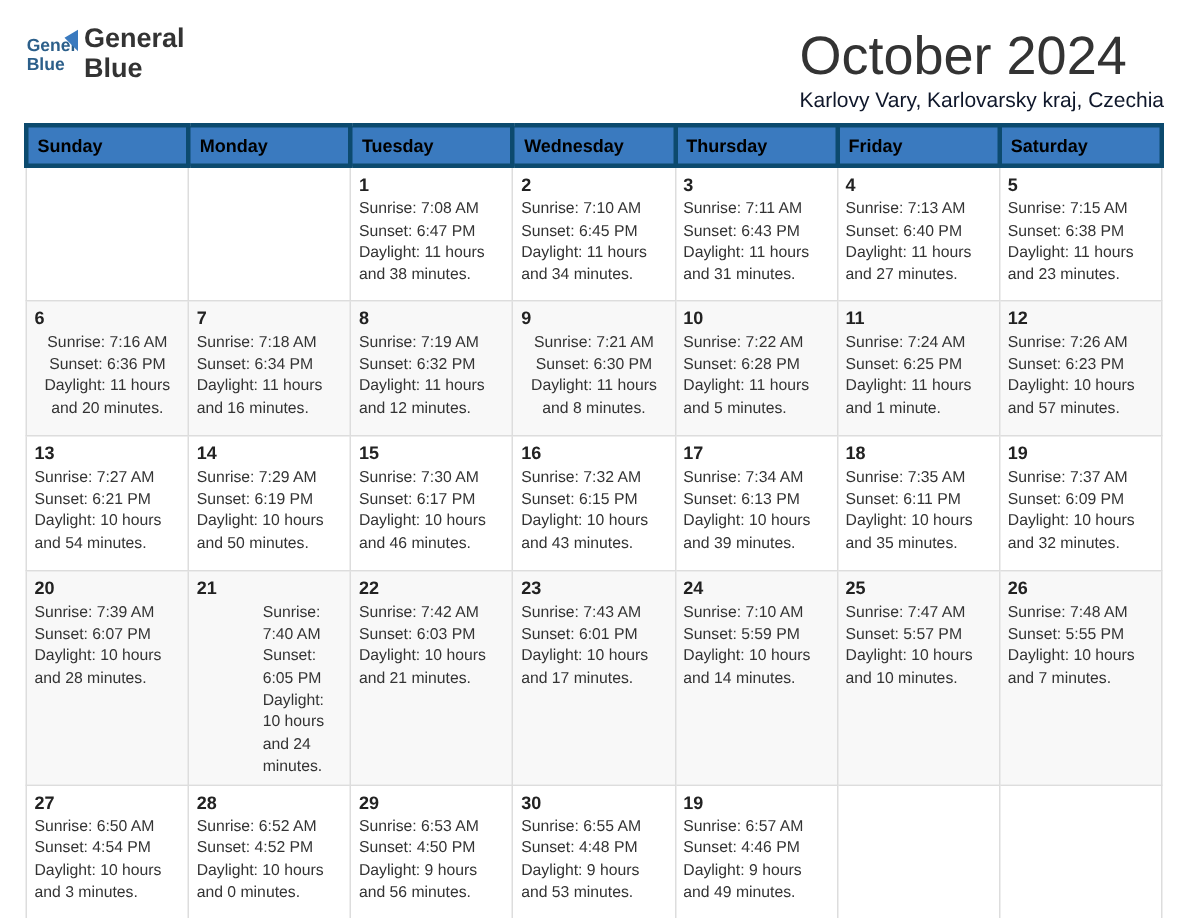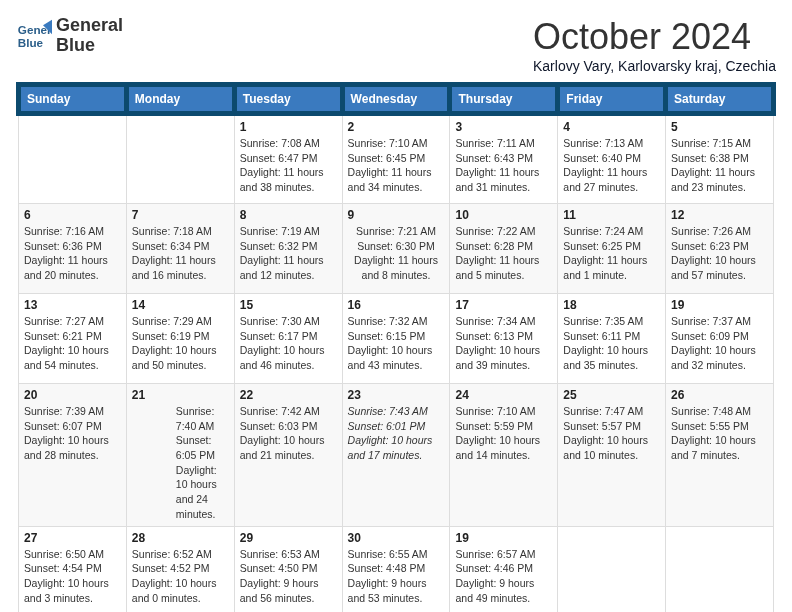--- a/index.html
+++ b/index.html
@@ -44,26 +44,26 @@
       font-size: 14px;
       color: #0f172a;
     }
     .calendar {
       width: 100%;
       border-collapse: collapse;
       font-size: 11px;
     }
     .calendar th {
       background: #3a7abf;
-      color: #ffffff;
+      color: #000000;
       text-align: left;
       padding: 5px 6px;
       font-size: 12px;
       font-weight: bold;
-      border: 5px solid #0c4a6e;
+      border: 3px solid #0c4a6e;
     }
     .calendar td {
       border: 1px solid #ddd;
       vertical-align: top;
       padding: 4px 5px;
       width: 108px;
       min-height: 80px;
       height: 90px;
       background: #fff;
     }
@@ -147,21 +147,21 @@
         <td>
           <div class="day-num">5</div>
           <div class="day-info" style="white-space: pre-line;">Sunrise: 7:15 AM
 Sunset: 6:38 PM
 Daylight: 11 hours and 23 minutes.</div>
         </td>
       </tr>
       <tr>
         <td>
           <div class="day-num">6</div>
-          <div class="day-info" style="white-space: pre-line;">Sunrise: 7:16 AM
+          <div class="day-info" style="white-space: pre-line; text-align: center;">Sunrise: 7:16 AM
 Sunset: 6:36 PM
 Daylight: 11 hours and 20 minutes.</div>
         </td>
         <td>
           <div class="day-num">7</div>
           <div class="day-info" style="white-space: pre-line;">Sunrise: 7:18 AM
 Sunset: 6:34 PM
 Daylight: 11 hours and 16 minutes.</div>
         </td>
         <td>
@@ -253,21 +253,21 @@
 Daylight: 10 hours and 24 minutes.</div>
         </td>
         <td>
           <div class="day-num">22</div>
           <div class="day-info" style="white-space: pre-line;">Sunrise: 7:42 AM
 Sunset: 6:03 PM
 Daylight: 10 hours and 21 minutes.</div>
         </td>
         <td>
           <div class="day-num">23</div>
-          <div class="day-info" style="white-space: pre-line; font-style: italic;">Sunrise: 7:43 AM
+          <div class="day-info" style="white-space: pre-line;">Sunrise: 7:43 AM
 Sunset: 6:01 PM
 Daylight: 10 hours and 17 minutes.</div>
         </td>
         <td>
           <div class="day-num">24</div>
           <div class="day-info" style="white-space: pre-line;">Sunrise: 7:10 AM
 Sunset: 5:59 PM
 Daylight: 10 hours and 14 minutes.</div>
         </td>
         <td>

